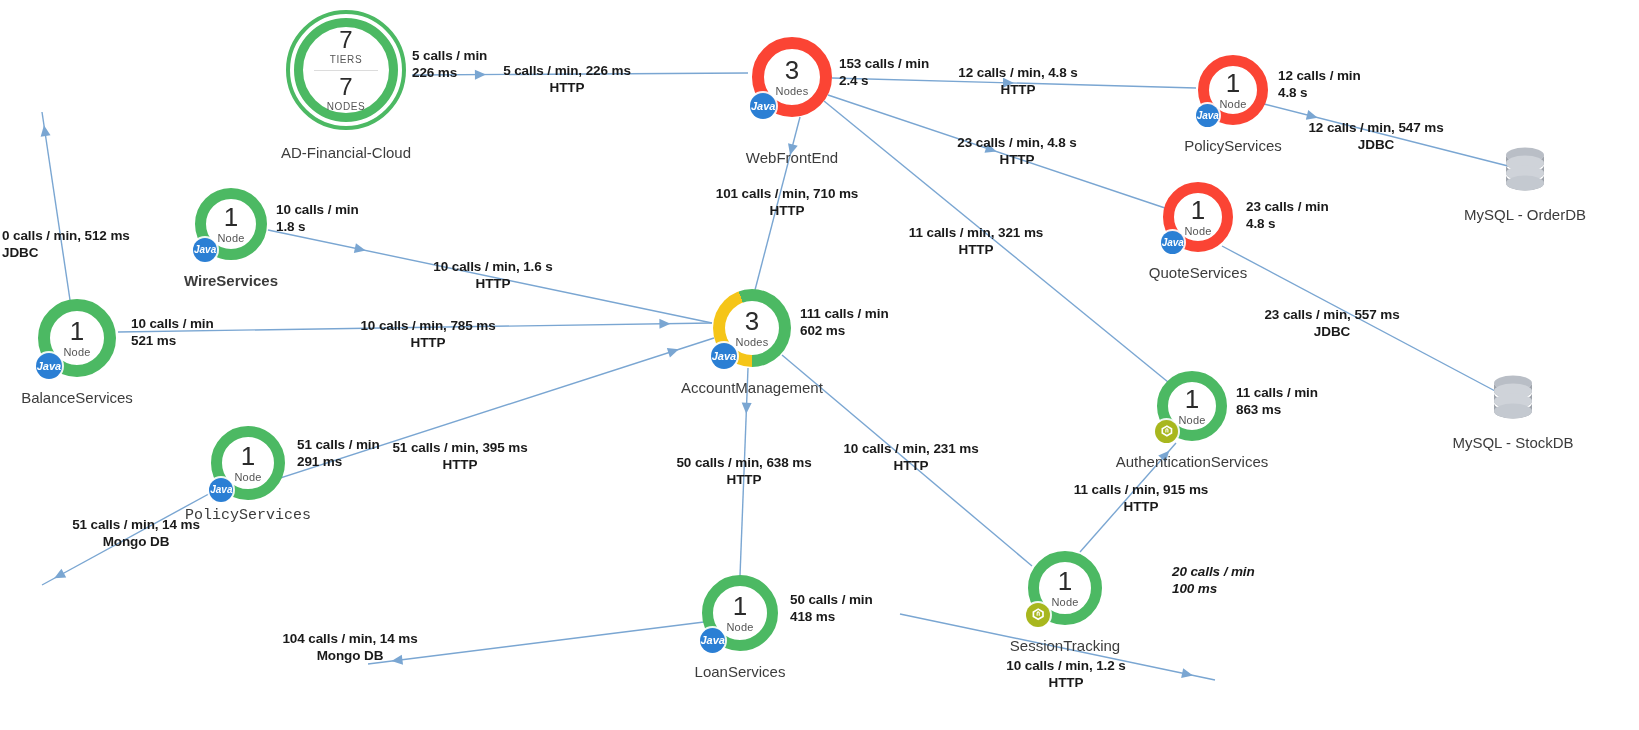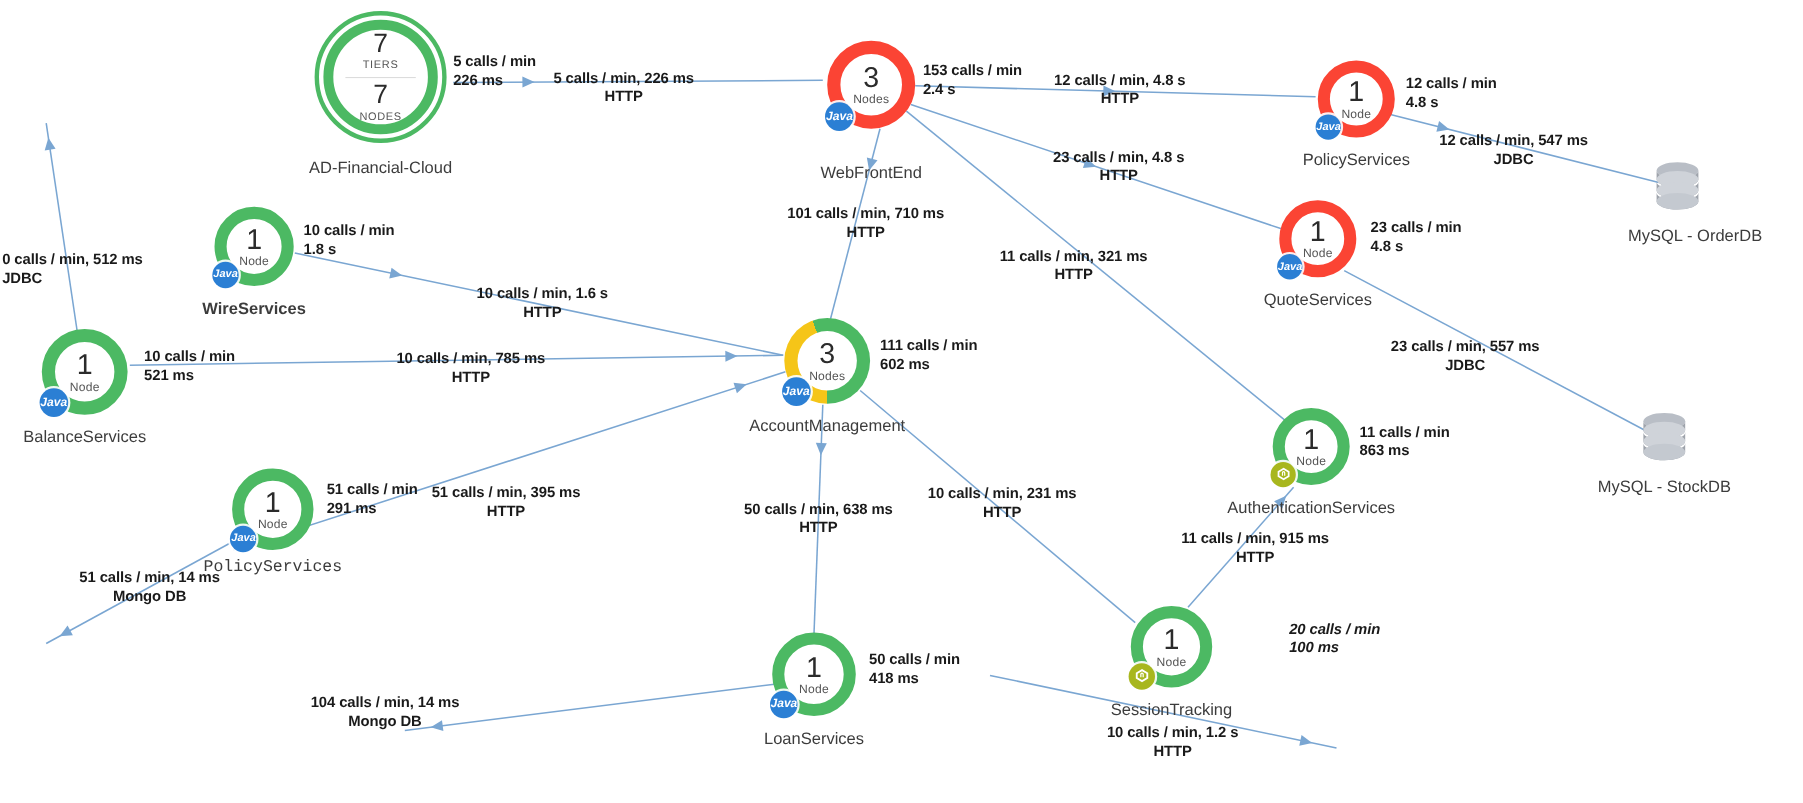--- a/index.html
+++ b/index.html
@@ -302,21 +302,21 @@
       <div class="node" style="left: 1525px; top: 172px;">
         <div class="db-icon" style="left: -24px; top: -26px; width: 48px; height: 52px;"><svg viewBox="0 0 48 52" width="48" height="52">
             <ellipse cx="24" cy="9" rx="19" ry="7.5" fill="#b9bec6"></ellipse>
             <path d="M5 9 v8 a19 7.5 0 0 0 38 0 V9 a19 7.5 0 0 1 -38 0 z" fill="#9ea3ab"></path>
             <ellipse cx="24" cy="17" rx="19" ry="7.5" fill="#cfd3d9"></ellipse>
             <path d="M5 19 v8 a19 7.5 0 0 0 38 0 v-8 a19 7.5 0 0 1 -38 0 z" fill="#9ea3ab"></path>
             <ellipse cx="24" cy="27" rx="19" ry="7.5" fill="#cfd3d9"></ellipse>
             <path d="M5 29 v8 a19 7.5 0 0 0 38 0 v-8 a19 7.5 0 0 1 -38 0 z" fill="#9ea3ab"></path>
             <ellipse cx="24" cy="37" rx="19" ry="7.5" fill="#c4c9d0"></ellipse>
           </svg></div>
-        <div class="db-label" style="left: 16px; top: 34px;">MySQL - OrderDB</div>
+        <div class="db-label" style="left: 0px; top: 34px;">MySQL - OrderDB</div>
       </div>
       <div class="node" style="left: 1513px; top: 400px;">
         <div class="db-icon" style="left: -24px; top: -26px; width: 48px; height: 52px;"><svg viewBox="0 0 48 52" width="48" height="52">
             <ellipse cx="24" cy="9" rx="19" ry="7.5" fill="#b9bec6"></ellipse>
             <path d="M5 9 v8 a19 7.5 0 0 0 38 0 V9 a19 7.5 0 0 1 -38 0 z" fill="#9ea3ab"></path>
             <ellipse cx="24" cy="17" rx="19" ry="7.5" fill="#cfd3d9"></ellipse>
             <path d="M5 19 v8 a19 7.5 0 0 0 38 0 v-8 a19 7.5 0 0 1 -38 0 z" fill="#9ea3ab"></path>
             <ellipse cx="24" cy="27" rx="19" ry="7.5" fill="#cfd3d9"></ellipse>
             <path d="M5 29 v8 a19 7.5 0 0 0 38 0 v-8 a19 7.5 0 0 1 -38 0 z" fill="#9ea3ab"></path>
             <ellipse cx="24" cy="37" rx="19" ry="7.5" fill="#c4c9d0"></ellipse>

